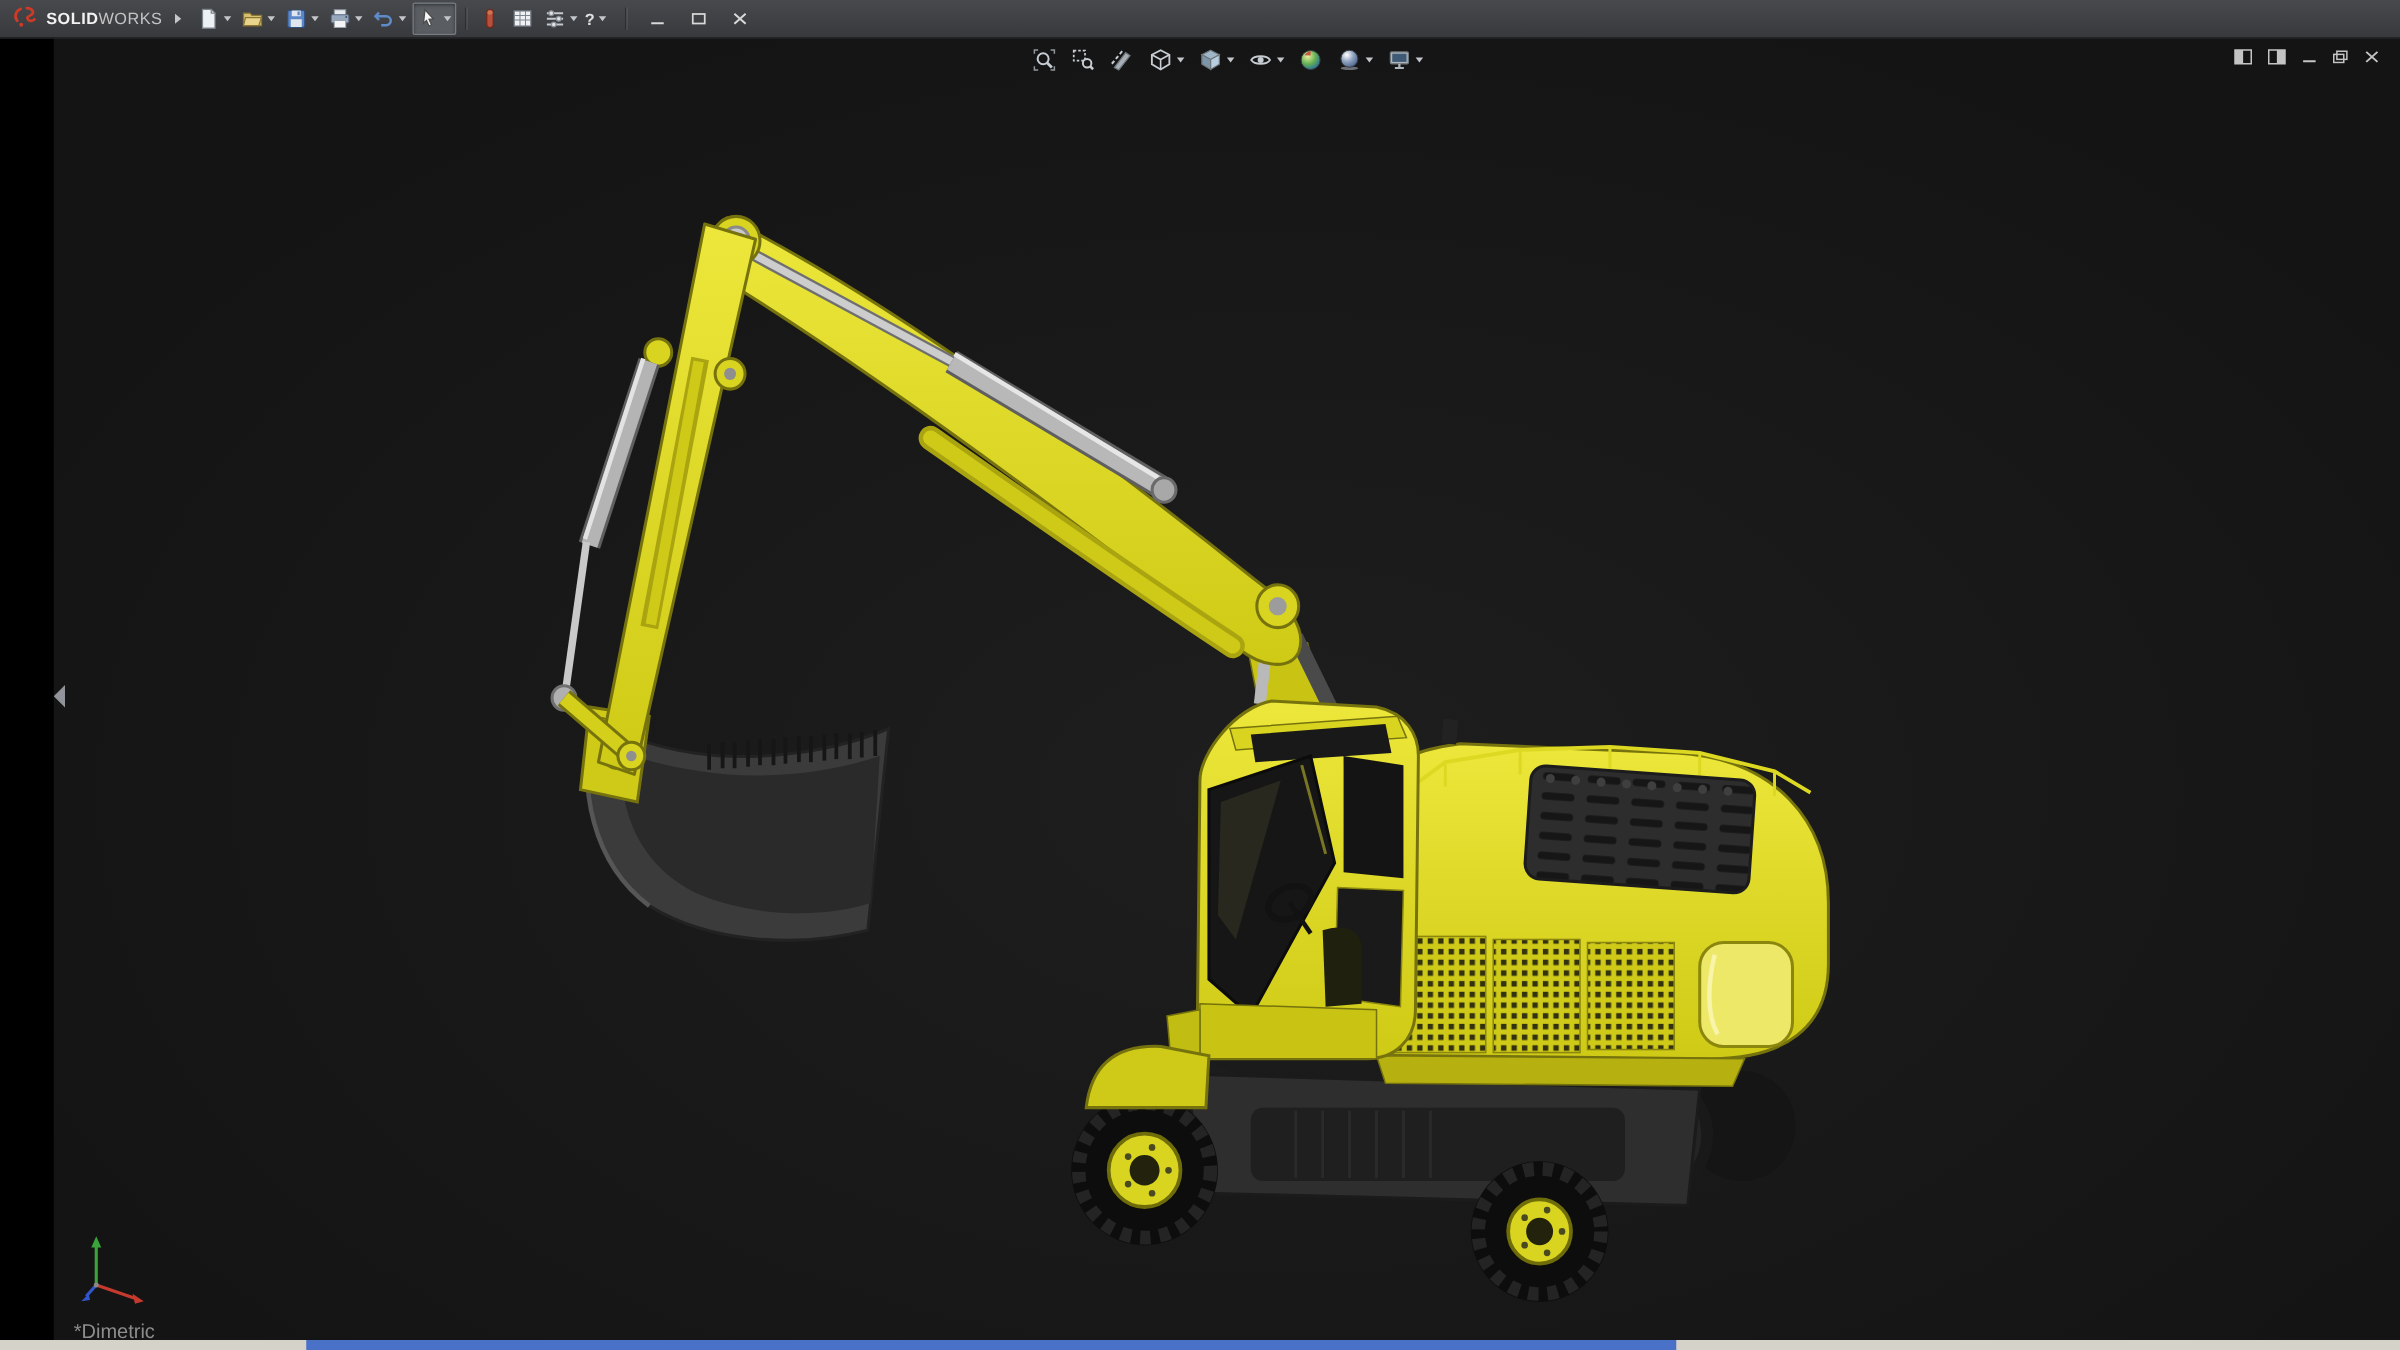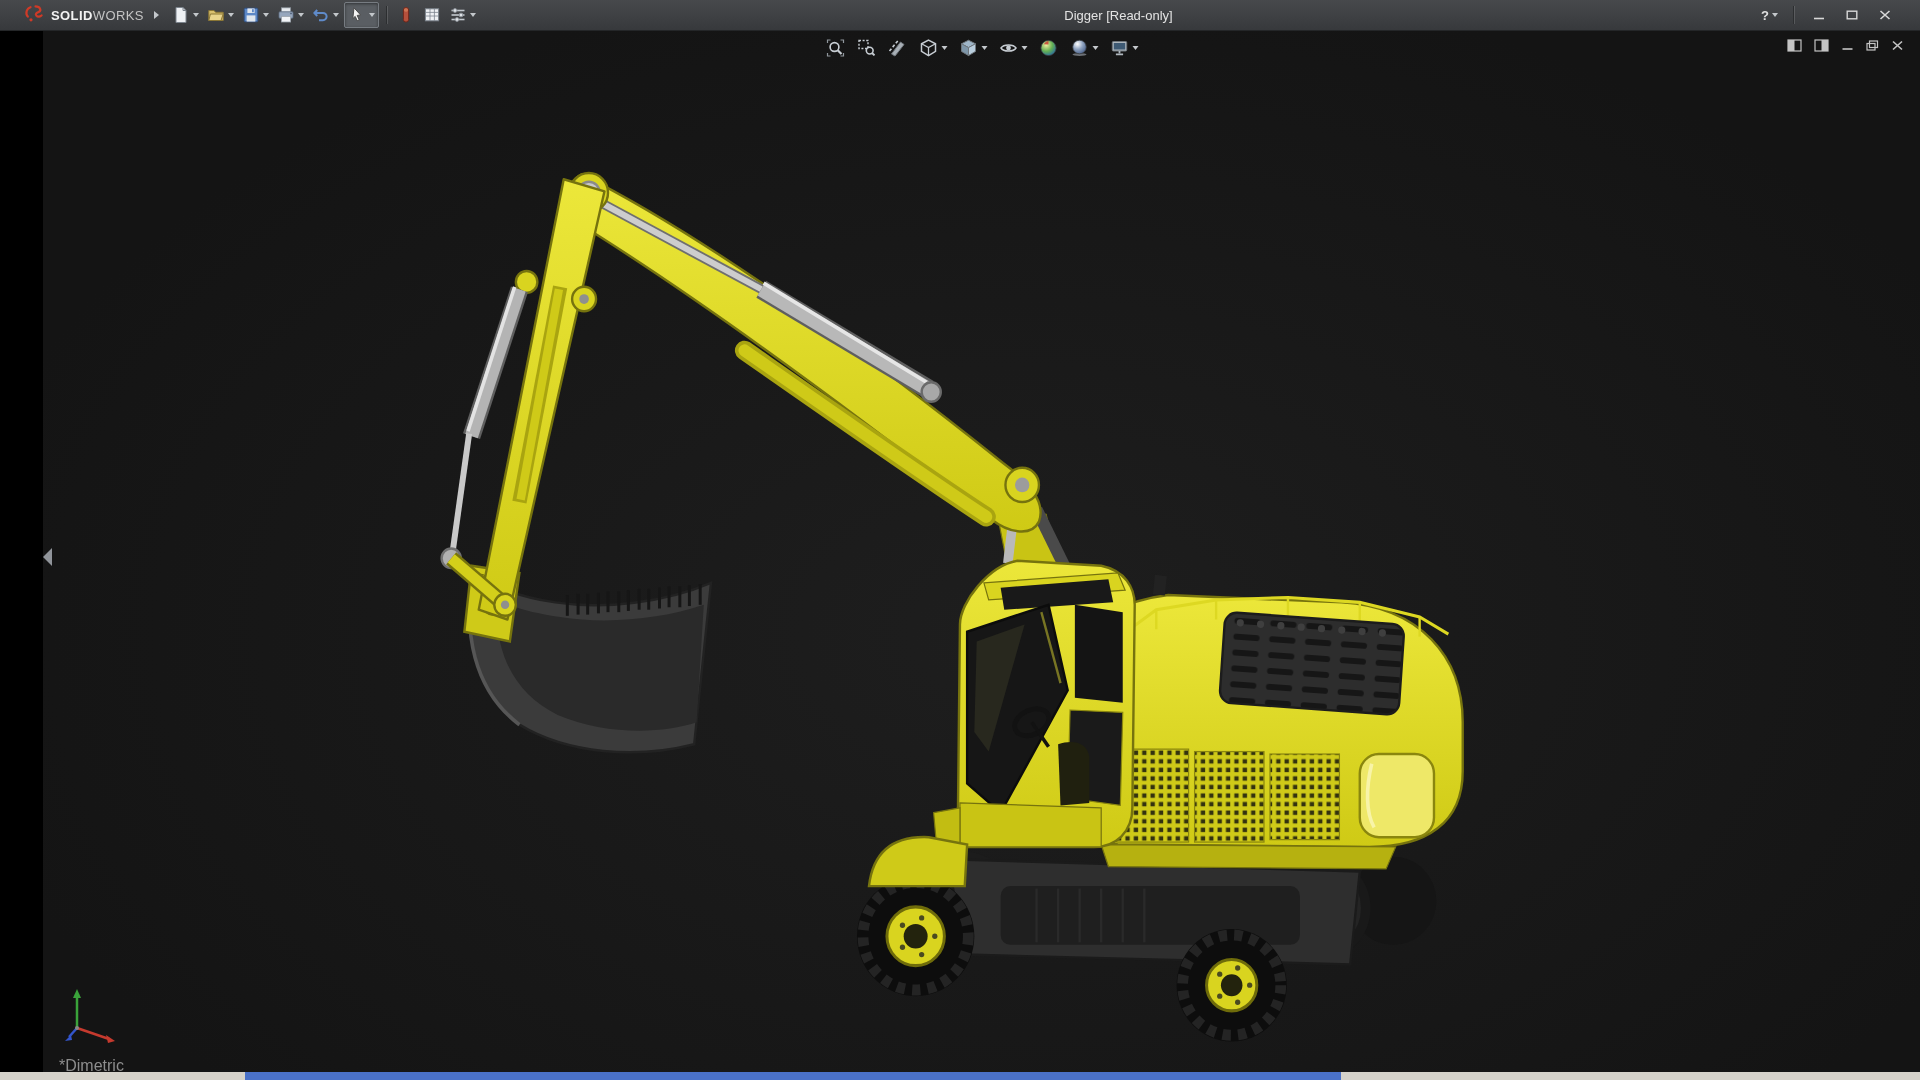--- a/index.html
+++ b/index.html
@@ -5,21 +5,21 @@
   html,body{margin:0;padding:0;}
   body{
     width:1920px;height:1080px;overflow:hidden;background:#000;
     font-family:"Liberation Sans",sans-serif;position:relative;
   }
   
   .titlebar{
     position:absolute;top:0;left:0;right:0;height:30px;
     background:linear-gradient(#47494c,#37393c);
     border-bottom:1px solid #242628;
-    display:flex;align-items:center;padding:0 22px;z-index:20;
+    display:flex;align-items:center;padding:0 8px;z-index:20;
   }
   .brand{display:flex;align-items:center;gap:5px;margin-right:6px;}
   .brand-bold{color:#f2f2f2;font-weight:bold;font-size:13px;letter-spacing:.4px;}
   .brand-light{color:#c4c4c4;font-size:13px;letter-spacing:.4px;}
   .menu-arrow{width:0;height:0;border-top:4px solid transparent;border-bottom:4px solid transparent;
     border-left:5px solid #c3c7cb;margin:0 10px 0 4px;}
   .toolbar{display:flex;align-items:center;gap:2px;}
   .tb-btn{display:flex;align-items:center;height:24px;padding:0 3px;border-radius:2px;}
   .tb-btn.pressed{background:#5a5e63;border:1px solid #777c82;box-shadow:inset 0 1px 3px rgba(0,0,0,.45);}
   .caret{width:0;height:0;border-left:3.5px solid transparent;border-right:3.5px solid transparent;
@@ -134,21 +134,20 @@
         <g fill="#dfe3e7" stroke="#8a9097">
             <circle cx="6" cy="4.5" r="1.9"></circle>
             <circle cx="12" cy="9" r="1.9"></circle>
             <circle cx="8" cy="13.5" r="1.9"></circle>
           </g>
       </svg>
       <span class="caret"></span>
     </div>
   </div>
 
-  <div class="doc-title">Digger [Read-only]</div>
 
   <div class="tb-right">
     <div class="tb-btn">
       <span class="help-label">?</span>
       <span class="caret"></span>
     </div>
     <div class="sep"></div>
     <div class="win-btn">
       <svg width="12" height="10" viewBox="0 0 12 10">
         <line x1="1" y1="8.5" x2="11" y2="8.5" stroke="#d8d8d8" stroke-width="1.6"></line>

